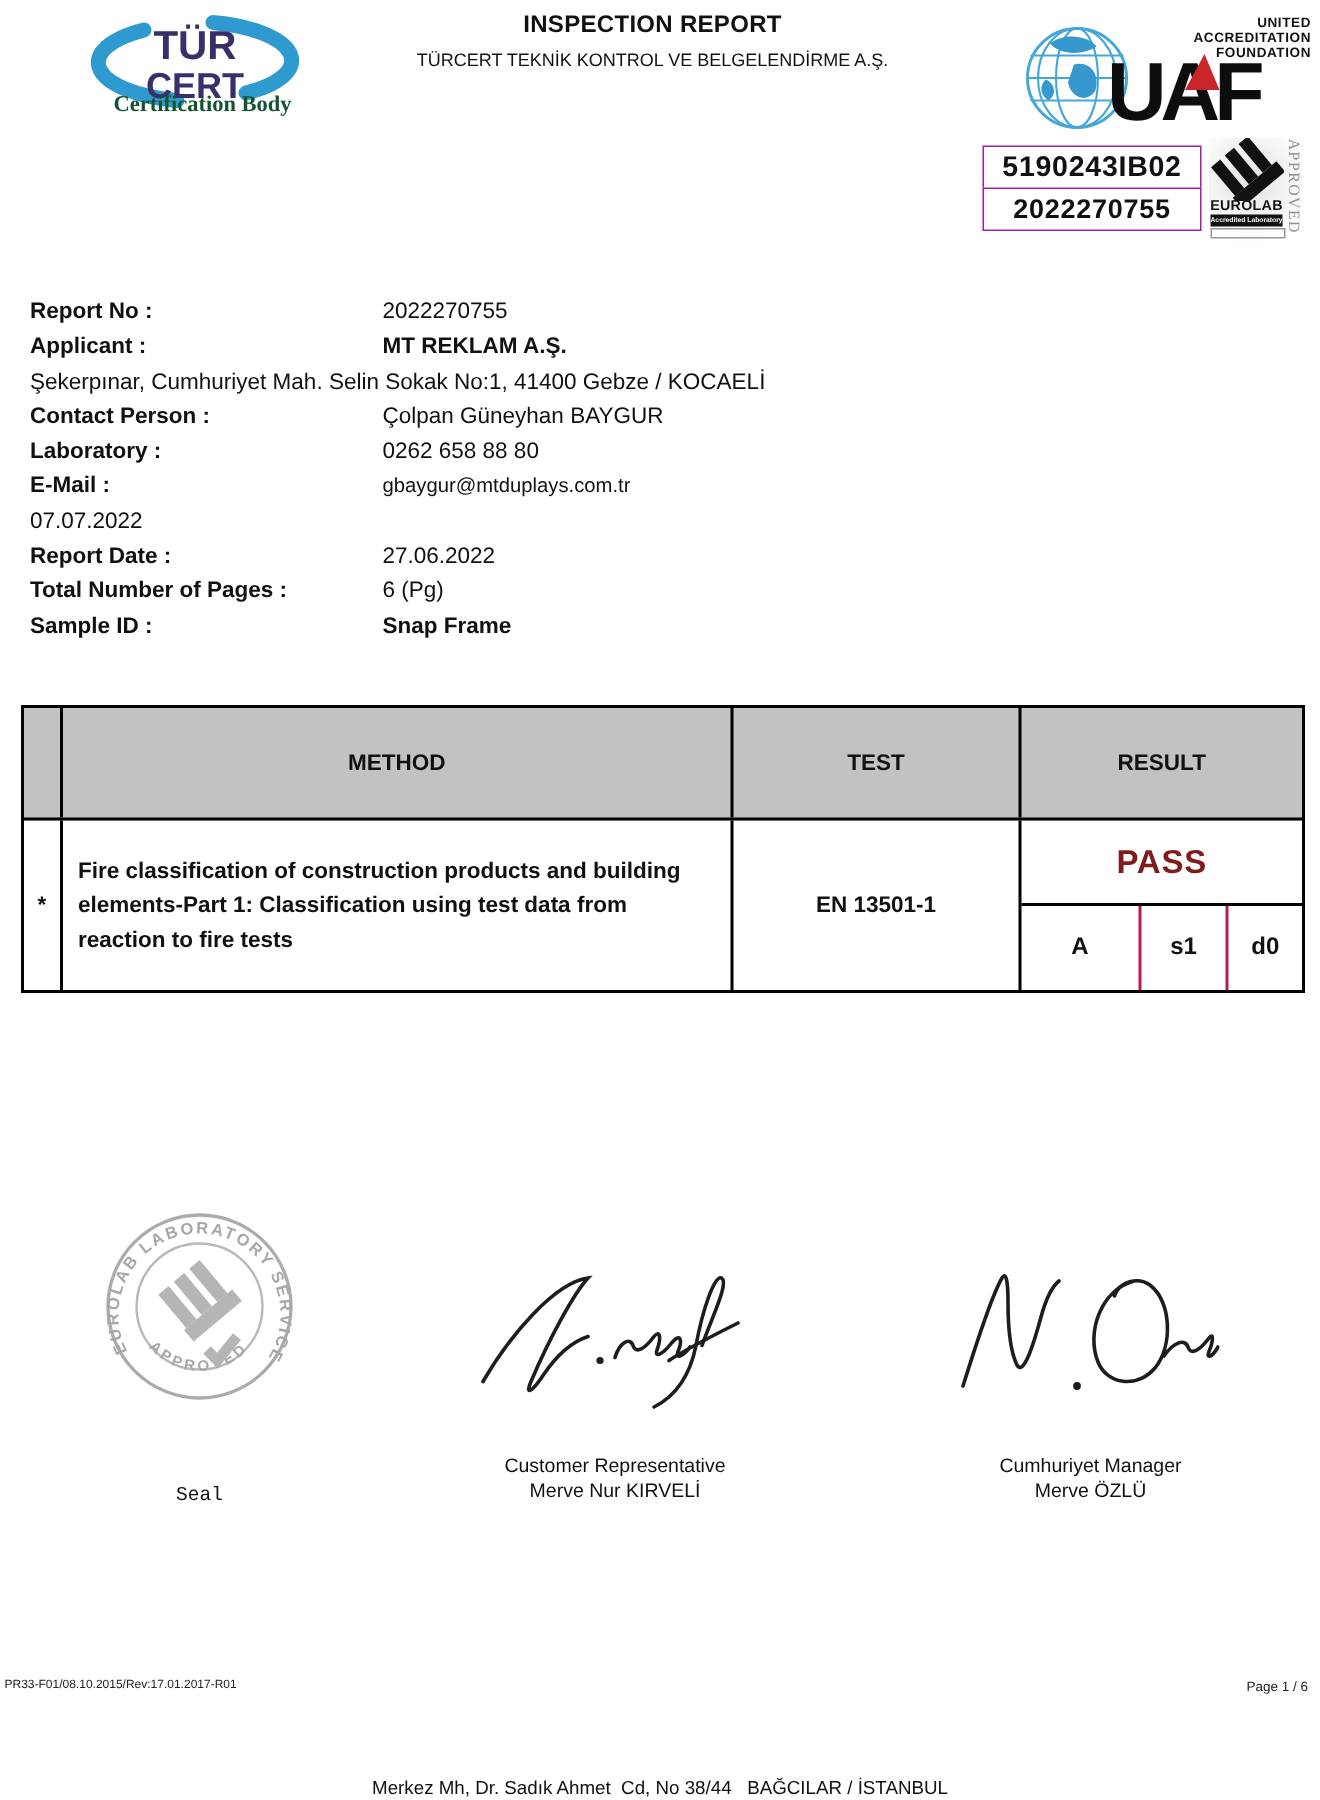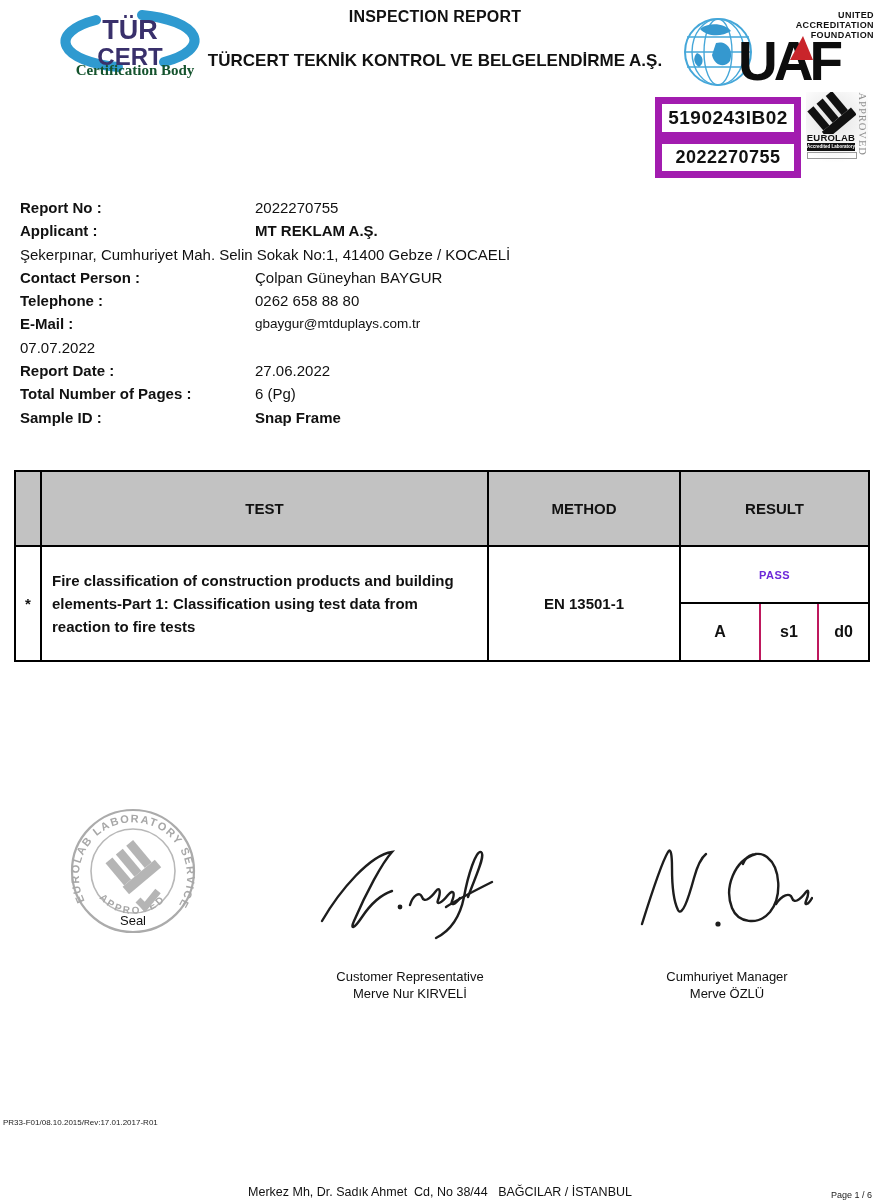--- a/index.html
+++ b/index.html
@@ -6,24 +6,24 @@
   body{
     width:880px;height:1200px;position:relative;background:#ffffff;
     font-family:"Liberation Sans", sans-serif;color:#111;overflow:hidden;
   }
   
   .turcert-logo{position:absolute;left:55px;top:4px;width:150px;}
   .turcert-sub{position:absolute;left:60px;top:62px;width:150px;text-align:center;
     font-family:"Liberation Serif", serif;font-weight:bold;font-size:15px;color:#14532d;}
   .header-titles{position:absolute;left:190px;top:8px;width:490px;text-align:center;}
   .report-title{font-size:16px;font-weight:bold;letter-spacing:.2px;}
-  .company-name{margin-top:25px;font-size:17px;font-weight:bold;}
+  .company-name{margin-top:7px;font-size:12px;font-weight:normal;}
   .uaf-logo{position:absolute;left:672px;top:2px;width:205px;height:92px;}
   .acc-boxes{position:absolute;left:655px;top:97px;width:146px;}
-  .acc-box{border:7px solid #a21caf;background:#fff;text-align:center;
+  .acc-box{border:1px solid #a21caf;background:#fff;text-align:center;
     font-weight:bold;font-size:19px;letter-spacing:.5px;padding:3px 0;}
   .acc-box+.acc-box{margin-top:-2px;font-size:18px;}
   .eurolab-badge{position:absolute;left:806px;top:92px;width:62px;height:70px;
     background:radial-gradient(circle at 45% 40%, #e3e3e3 0%, #f6f6f6 55%, #ffffff 80%);}
   .eb-inner{position:absolute;left:0;top:0;width:50px;height:70px;text-align:center;}
   .eb-name{position:absolute;left:0;top:40px;width:50px;font-size:9.5px;font-weight:bold;letter-spacing:.2px;}
   .eb-bar{position:absolute;left:1px;top:51px;width:48px;height:8px;background:#111;color:#fff;
     font-size:4.5px;font-weight:bold;line-height:8px;text-align:center;}
   .eb-line{position:absolute;left:1px;top:60px;width:48px;height:5px;border:1px solid #9a9a9a;}
   .eb-approved{position:absolute;left:47px;top:2px;width:14px;height:66px;}
@@ -46,36 +46,36 @@
   .t-head>div:first-child{border-left:none;}
   .t-body{display:grid;grid-template-columns:24px 447px 192px 1fr;height:113px;}
   .t-body>div{border-left:2px solid #000;}
   .t-body>div:first-child{border-left:none;}
   .cell-star{display:flex;align-items:center;justify-content:center;font-weight:bold;font-size:15px;}
   .cell-test{display:flex;align-items:center;padding:0 14px 0 10px;
     font-weight:bold;font-size:15px;line-height:1.55;}
   .cell-method{display:flex;align-items:center;justify-content:center;font-weight:bold;font-size:15px;}
   .cell-result{display:flex;flex-direction:column;}
   .pass-cell{height:55px;border-bottom:2px solid #000;display:flex;align-items:center;
-    justify-content:center;font-weight:bold;font-size:11px;color:#6d28d9;letter-spacing:.5px;}
+    justify-content:center;font-weight:bold;font-size:22px;color:#7f1d1d;letter-spacing:.5px;}
   .class-row{flex:1;display:grid;grid-template-columns:78px 58px 1fr;}
   .class-row>div{display:flex;align-items:center;justify-content:center;
     font-weight:bold;font-size:16px;border-left:2px solid #be185d;}
   .class-row>div:first-child{border-left:none;}
   
   .seal-svg{position:absolute;left:68px;top:806px;width:130px;height:130px;}
   .sig1{position:absolute;left:318px;top:845px;width:195px;height:95px;}
   .sig2{position:absolute;left:638px;top:840px;width:175px;height:100px;}
   .sig-label{position:absolute;text-align:center;font-size:13px;line-height:17px;}
-  .lab-seal{left:73px;top:912px;width:120px;}
+  .lab-seal{left:73px;top:988px;width:120px;font-family:Liberation Mono, monospace;}
   .lab-cust{left:310px;top:968px;width:200px;}
   .lab-mgr{left:627px;top:968px;width:200px;}
   
   .doc-code{position:absolute;left:3px;top:1118px;font-size:8px;color:#222;}
-  .page-info{position:absolute;right:8px;top:1190px;font-size:9px;color:#222;}
+  .page-info{position:absolute;right:8px;top:1119px;font-size:9px;color:#222;}
   .footer-address{position:absolute;left:0;top:1149px;width:880px;text-align:center;
     font-size:12.5px;line-height:17.5px;color:#111;white-space:pre-wrap;}
 </style>
 </head>
 <body>
 
 <svg class="turcert-logo" viewBox="0 0 150 95">
   <path d="M 87,11 A 68,26 0 0 1 109,58" fill="none" stroke="#2F9AD0" stroke-width="10" stroke-linecap="round"></path>
   <path d="M 63,63 A 68,26 0 0 1 41,16" fill="none" stroke="#2F9AD0" stroke-width="10" stroke-linecap="round"></path>
   <text x="75" y="35" text-anchor="middle" font-size="27" font-weight="bold" fill="#39306B">TÜR</text>
@@ -139,21 +139,21 @@
     <div class="info-value v-bold">MT REKLAM A.Ş.</div>
   </div>
   <div class="info-row">
     <div class="info-value">Şekerpınar, Cumhuriyet Mah. Selin Sokak No:1, 41400 Gebze / KOCAELİ</div>
   </div>
   <div class="info-row">
     <div class="info-label">Contact Person :</div>
     <div class="info-value">Çolpan Güneyhan BAYGUR</div>
   </div>
   <div class="info-row">
-    <div class="info-label">Telephone :</div>
+    <div class="info-label">Laboratory :</div>
     <div class="info-value">0262 658 88 80</div>
   </div>
   <div class="info-row">
     <div class="info-label">E-Mail :</div>
     <div class="info-value v-small">gbaygur@mtduplays.com.tr</div>
   </div>
   <div class="info-row">
     <div class="info-value">07.07.2022</div>
   </div>
   <div class="info-row">
@@ -166,22 +166,22 @@
   </div>
   <div class="info-row">
     <div class="info-label">Sample ID :</div>
     <div class="info-value v-bold">Snap Frame</div>
   </div>
 </div>
 
 <div class="insp-table">
   <div class="t-head">
     <div></div>
+    <div>METHOD</div>
     <div>TEST</div>
-    <div>METHOD</div>
     <div>RESULT</div>
   </div>
   <div class="t-body">
     <div class="cell-star">*</div>
     <div class="cell-test">Fire classification of construction products and building elements-Part 1: Classification using test data from reaction to fire tests</div>
     <div class="cell-method">EN 13501-1</div>
     <div class="cell-result">
       <div class="pass-cell">PASS</div>
       <div class="class-row">
         <div>A</div>

